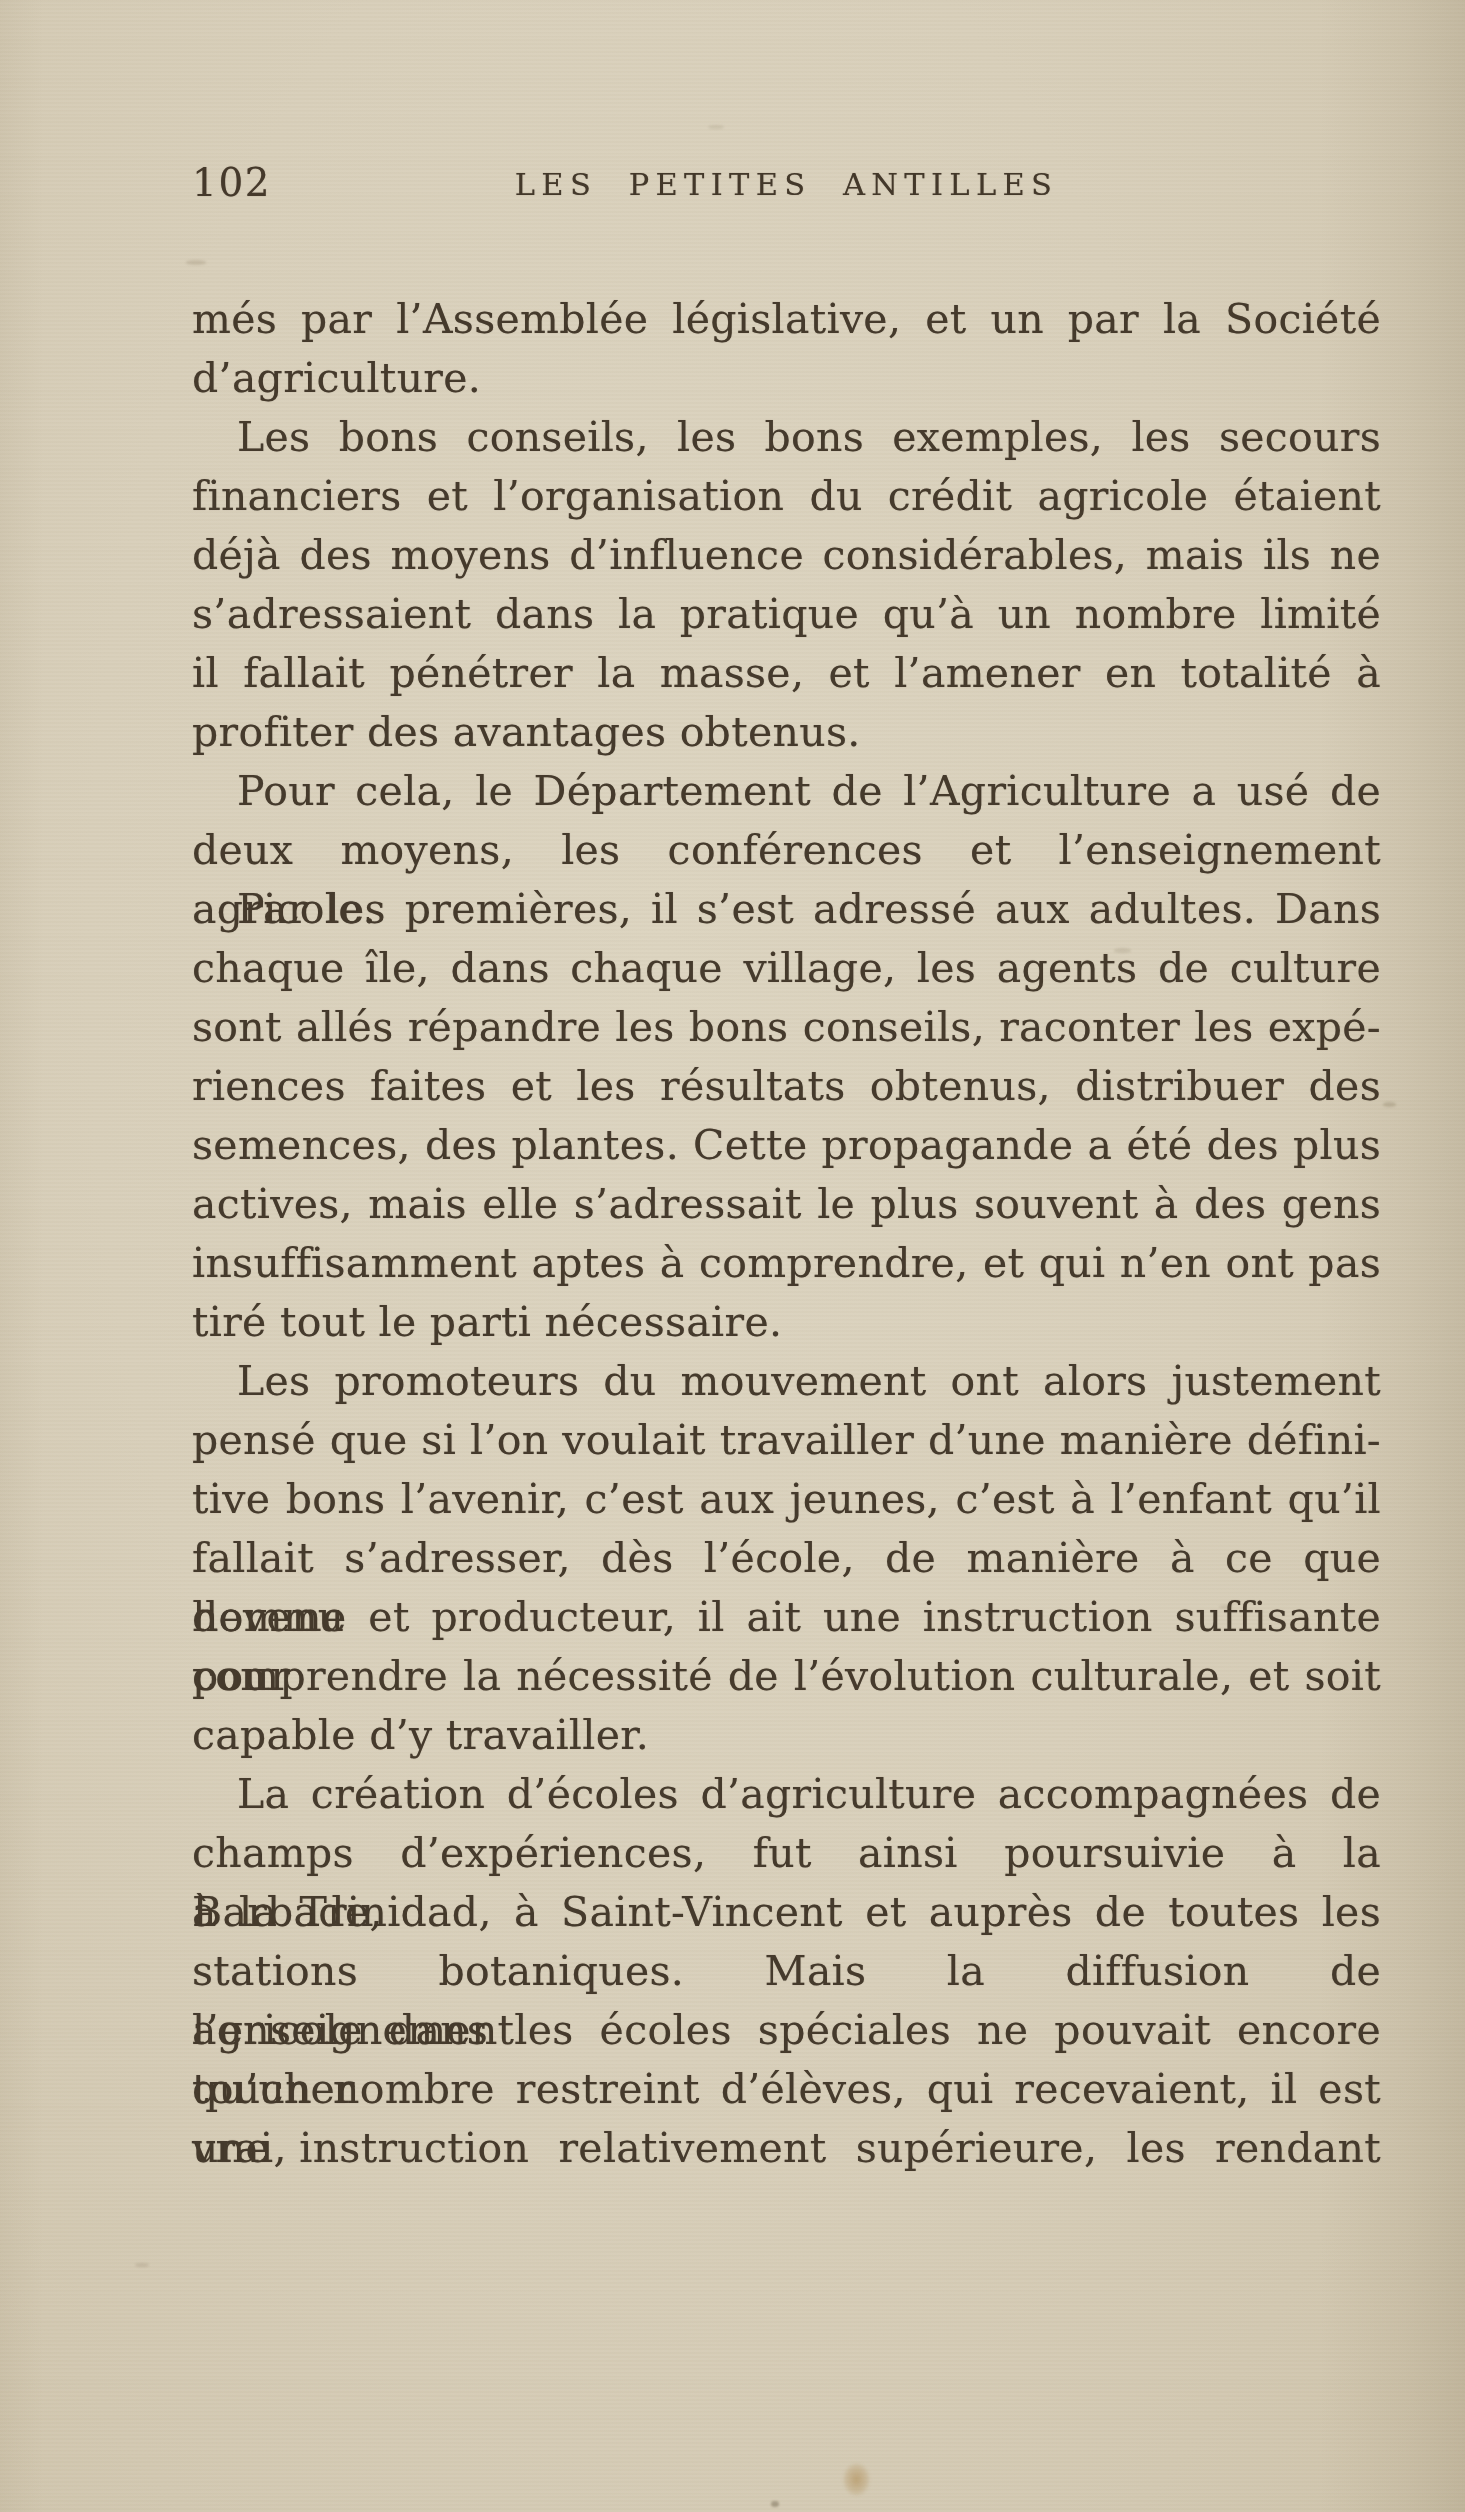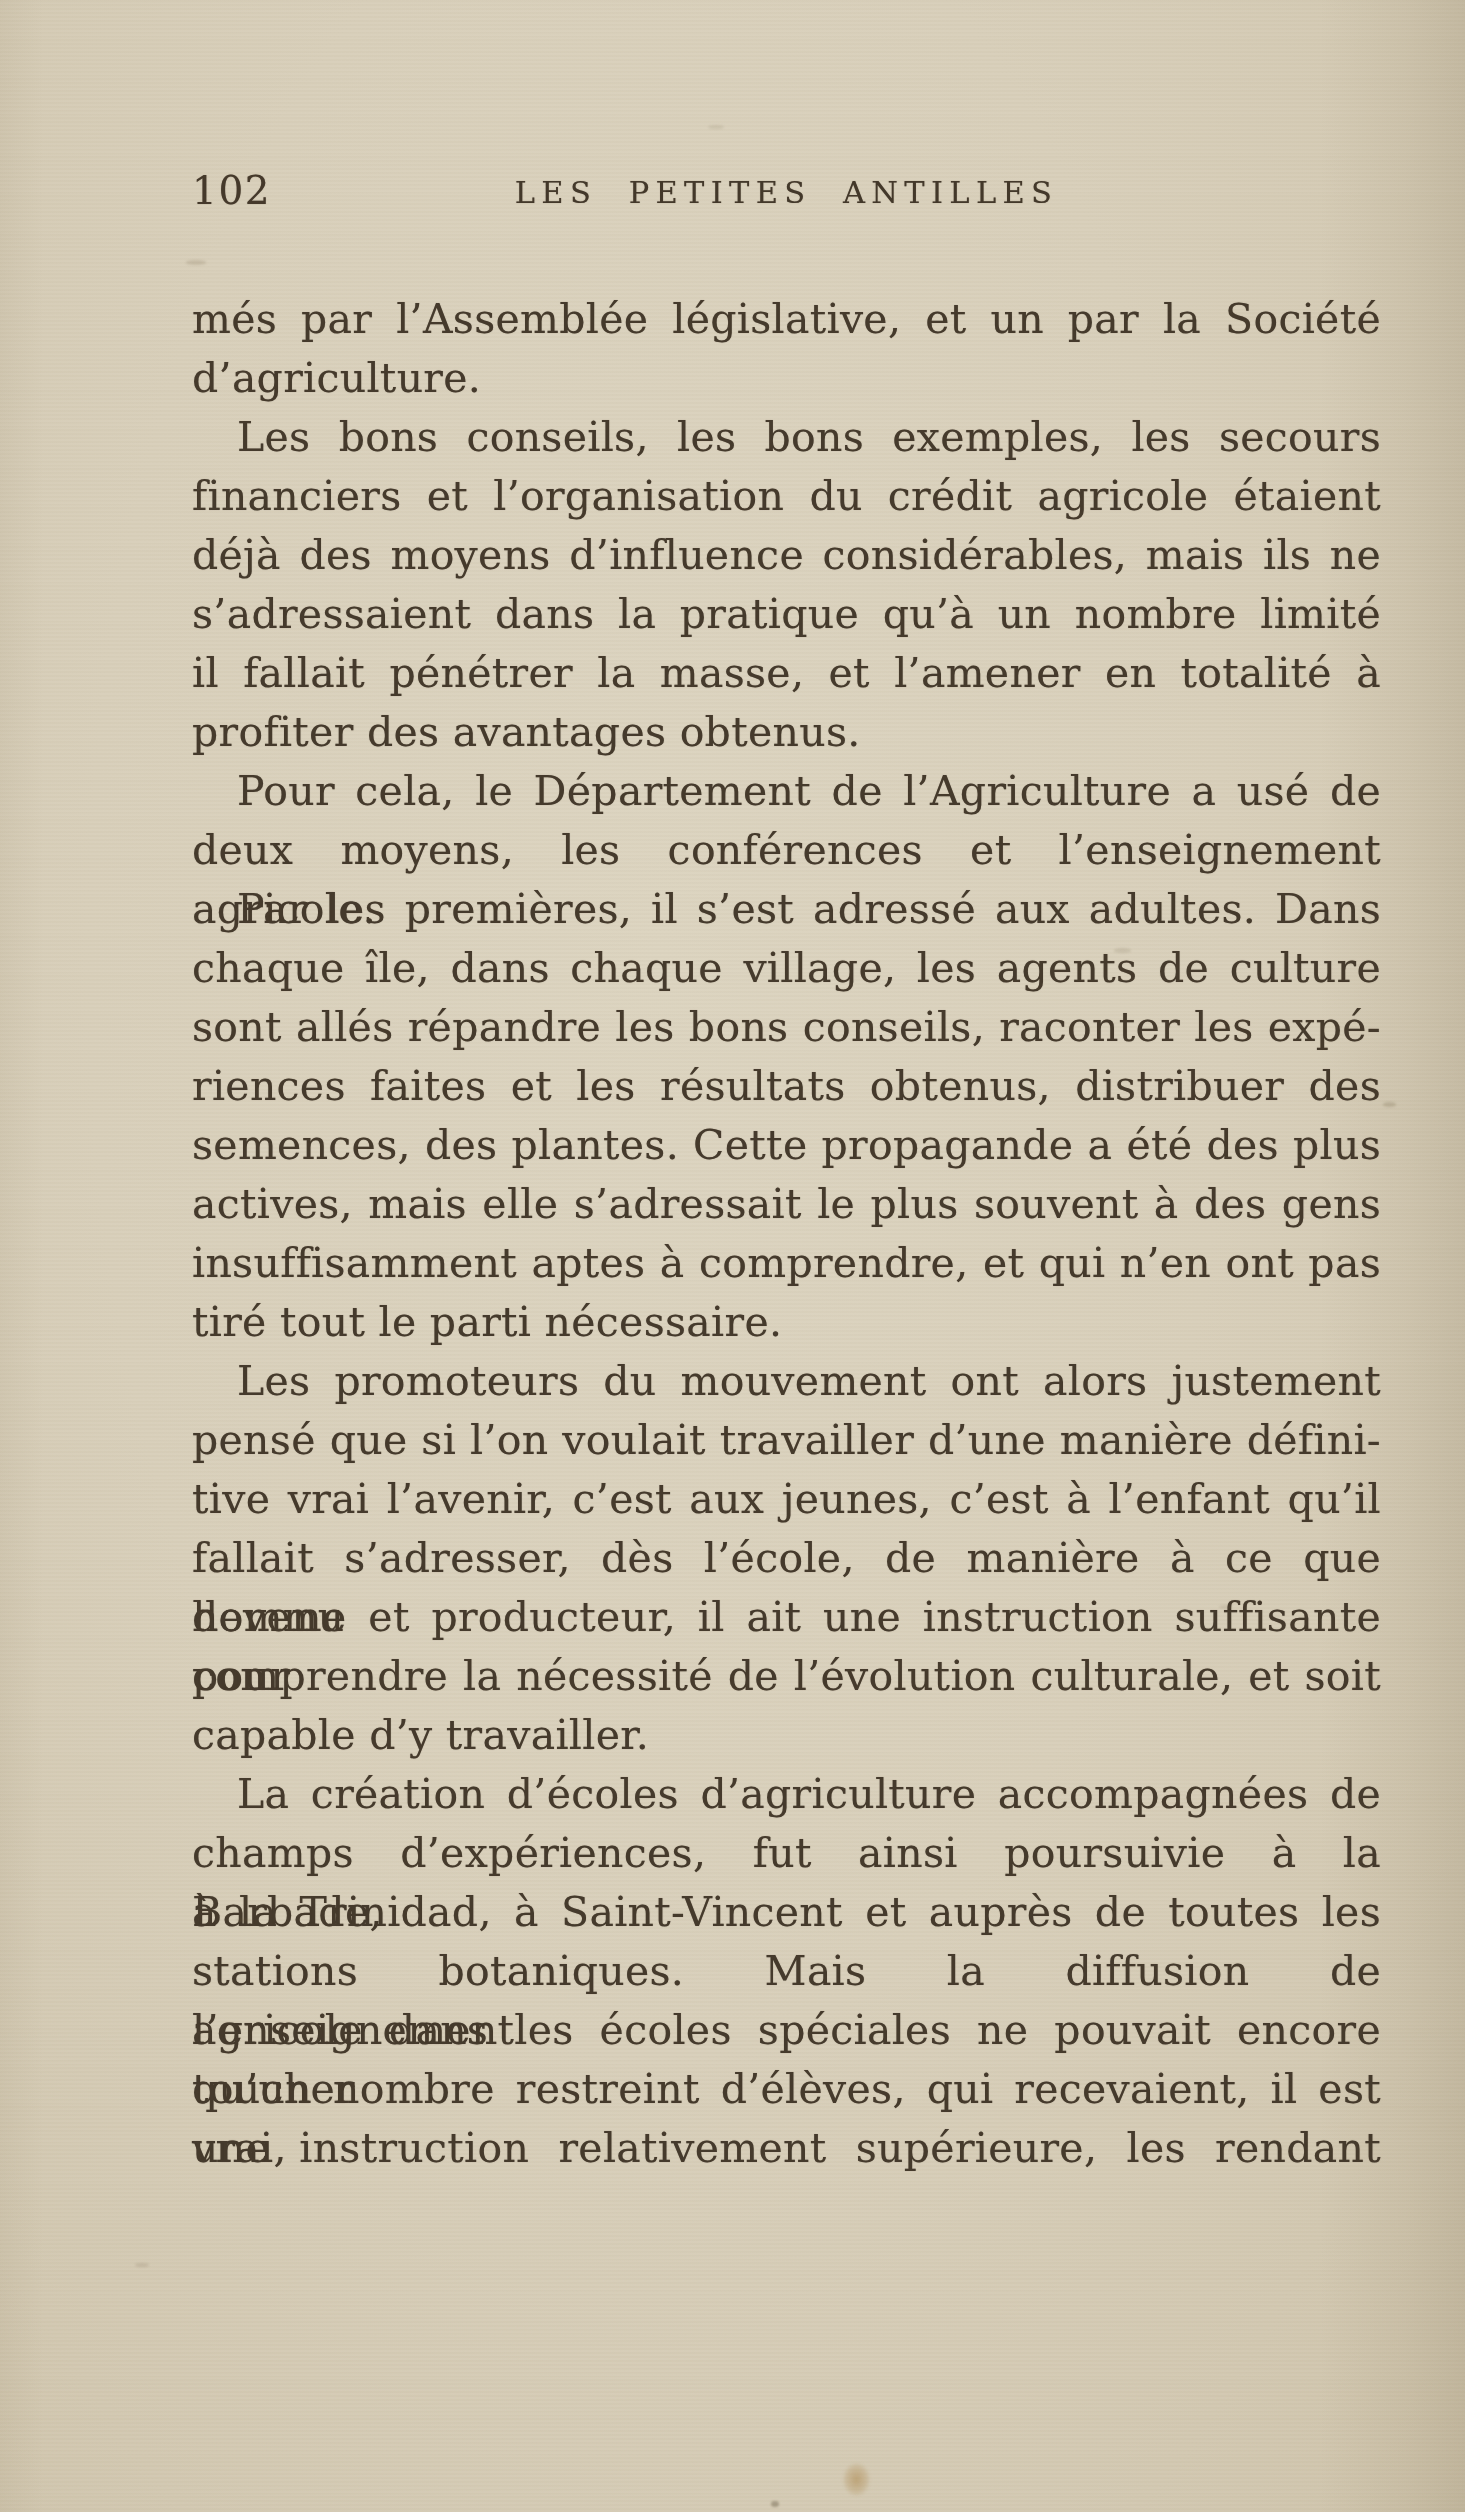--- a/index.html
+++ b/index.html
@@ -16,21 +16,21 @@
     background:
       linear-gradient(90deg, rgba(120,104,72,0.07) 0%, rgba(120,104,72,0.00) 3%),
       linear-gradient(90deg, rgba(0,0,0,0) 90%, rgba(118,102,70,0.08) 96%, rgba(104,90,60,0.14) 100%),
       repeating-linear-gradient(0deg, rgba(255,255,255,0.025) 0px, rgba(255,255,255,0.025) 1.6px, rgba(125,108,75,0.025) 2.3px, rgba(125,108,75,0.025) 3.9px),
       radial-gradient(ellipse at 45% 38%, #dcd4c0 0%, #d8cfba 50%, #d2c8b1 82%, #cec3aa 100%);
     font-family: "DejaVu Serif", "Liberation Serif", serif;
   }
   .header {
     position: absolute;
     left: 192px;
-    top: 167px;
+    top: 159px;
     width: 1189px;
     height: 50px;
   }
   .page-number {
     position: absolute;
     left: 0;
     top: 1.6px;
     font-size: 39px;
     line-height: 44px;
     color: #45392b;
@@ -124,21 +124,21 @@
       <div class="line indent">Par les premières, il s’est adressé aux adultes. Dans</div>
       <div class="line">chaque île, dans chaque village, les agents de culture</div>
       <div class="line">sont allés répandre les bons conseils, raconter les expé-</div>
       <div class="line">riences faites et les résultats obtenus, distribuer des</div>
       <div class="line">semences, des plantes. Cette propagande a été des plus</div>
       <div class="line">actives, mais elle s’adressait le plus souvent à des gens</div>
       <div class="line">insuffisamment aptes à comprendre, et qui n’en ont pas</div>
       <div class="line para-end">tiré tout le parti nécessaire.</div>
       <div class="line indent">Les promoteurs du mouvement ont alors justement</div>
       <div class="line">pensé que si l’on voulait travailler d’une manière défini-</div>
-      <div class="line">tive vrai l’avenir, c’est aux jeunes, c’est à l’enfant qu’il</div>
+      <div class="line">tive bons l’avenir, c’est aux jeunes, c’est à l’enfant qu’il</div>
       <div class="line">fallait s’adresser, dès l’école, de manière à ce que devenu</div>
       <div class="line">homme et producteur, il ait une instruction suffisante pour</div>
       <div class="line">comprendre la nécessité de l’évolution culturale, et soit</div>
       <div class="line para-end">capable d’y travailler.</div>
       <div class="line indent">La création d’écoles d’agriculture accompagnées de</div>
       <div class="line">champs d’expériences, fut ainsi poursuivie à la Barbade,</div>
       <div class="line">à la Trinidad, à Saint-Vincent et auprès de toutes les</div>
       <div class="line">stations botaniques. Mais la diffusion de l’enseignement</div>
       <div class="line">agricole dans les écoles spéciales ne pouvait encore toucher</div>
       <div class="line">qu’un nombre restreint d’élèves, qui recevaient, il est vrai,</div>

